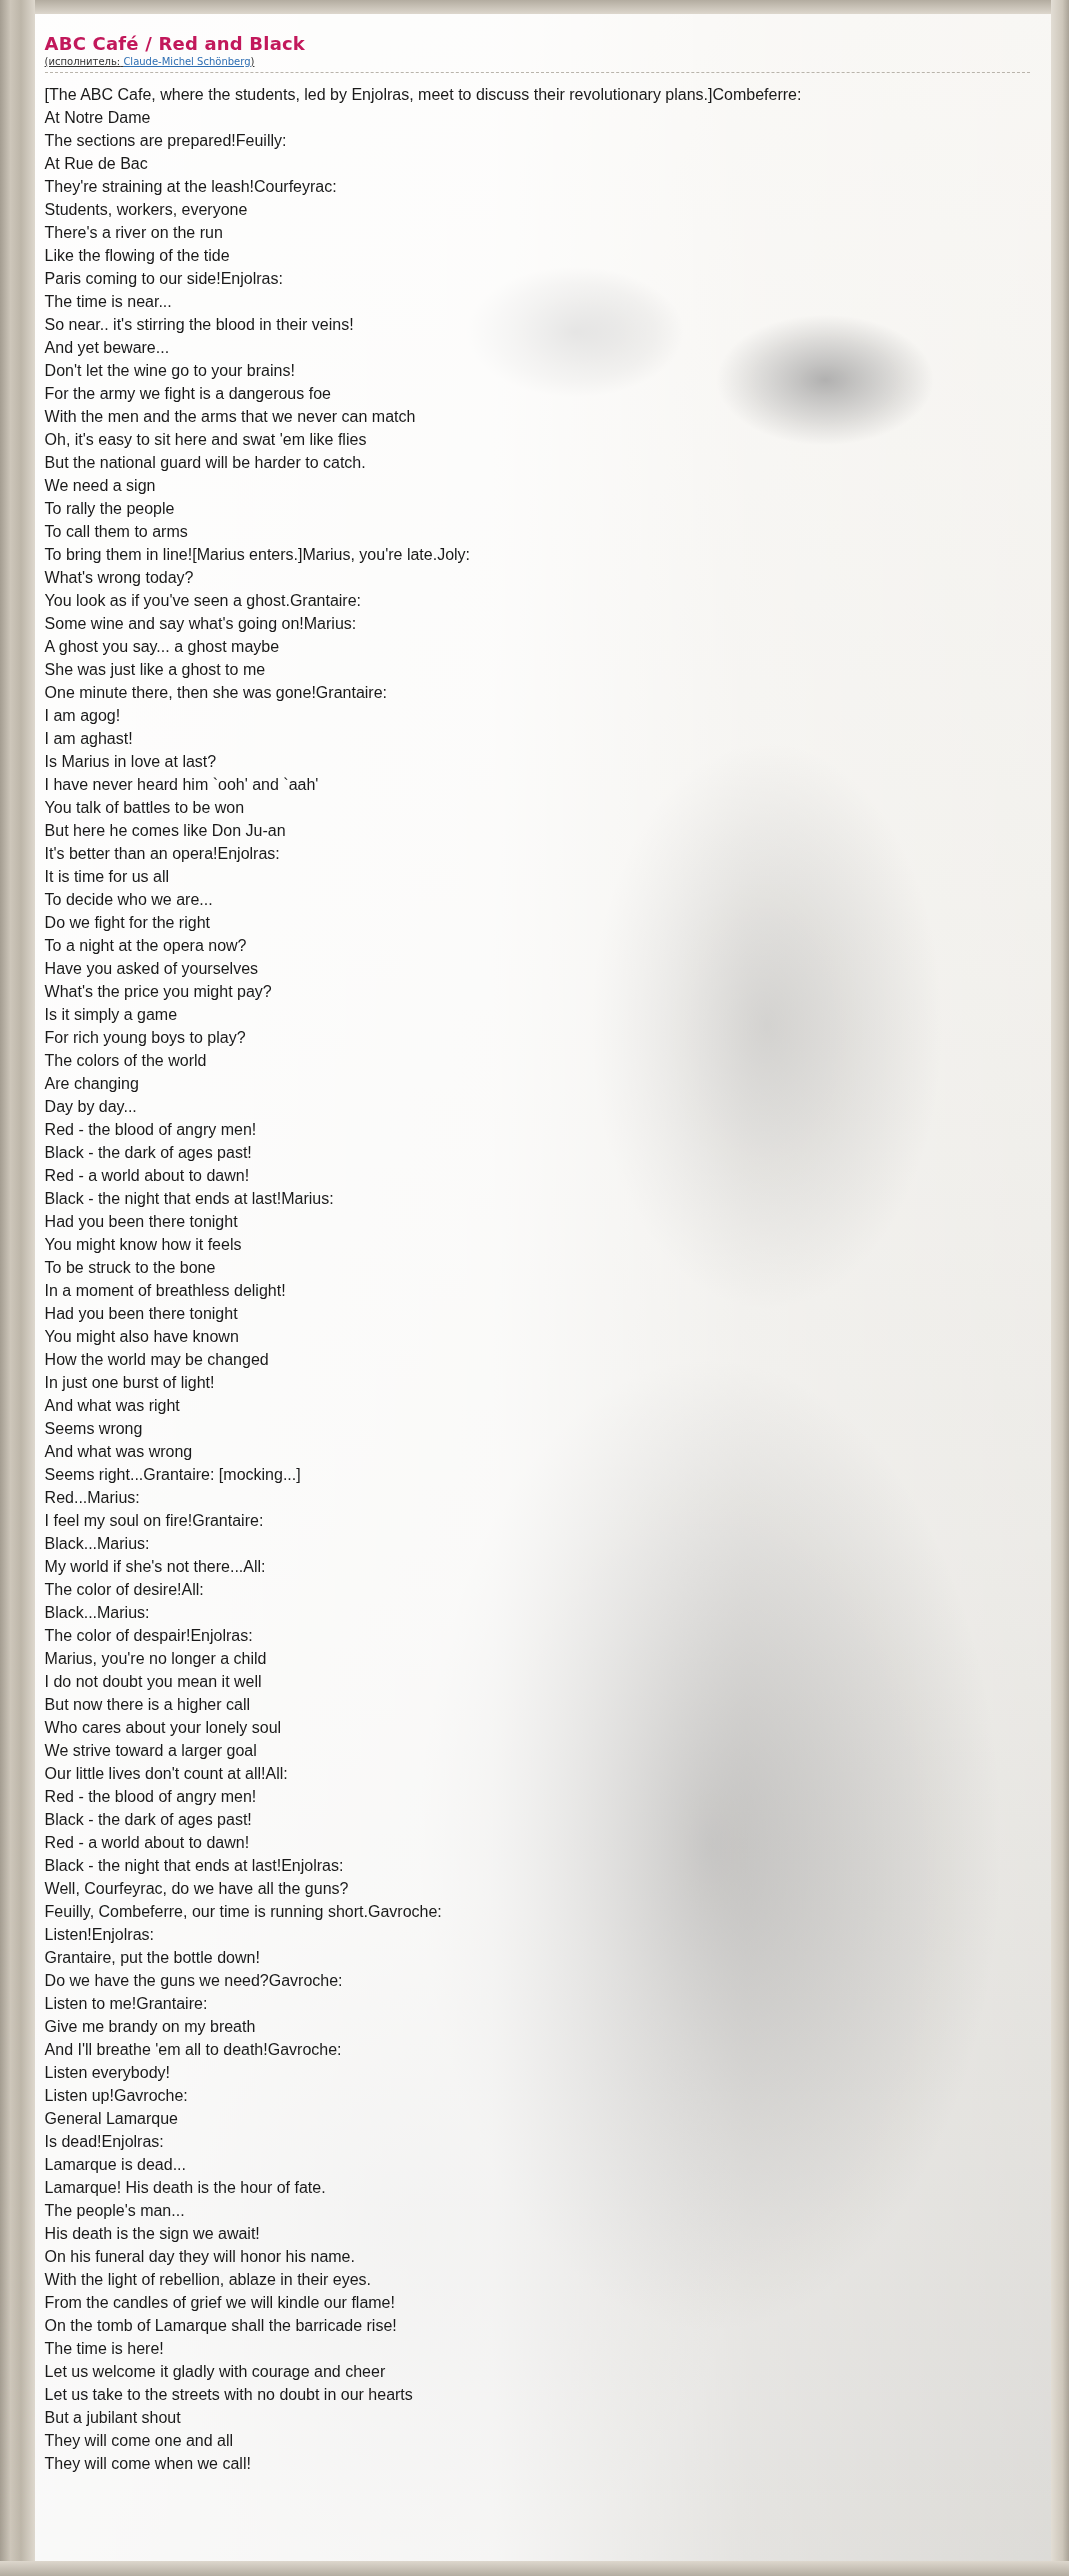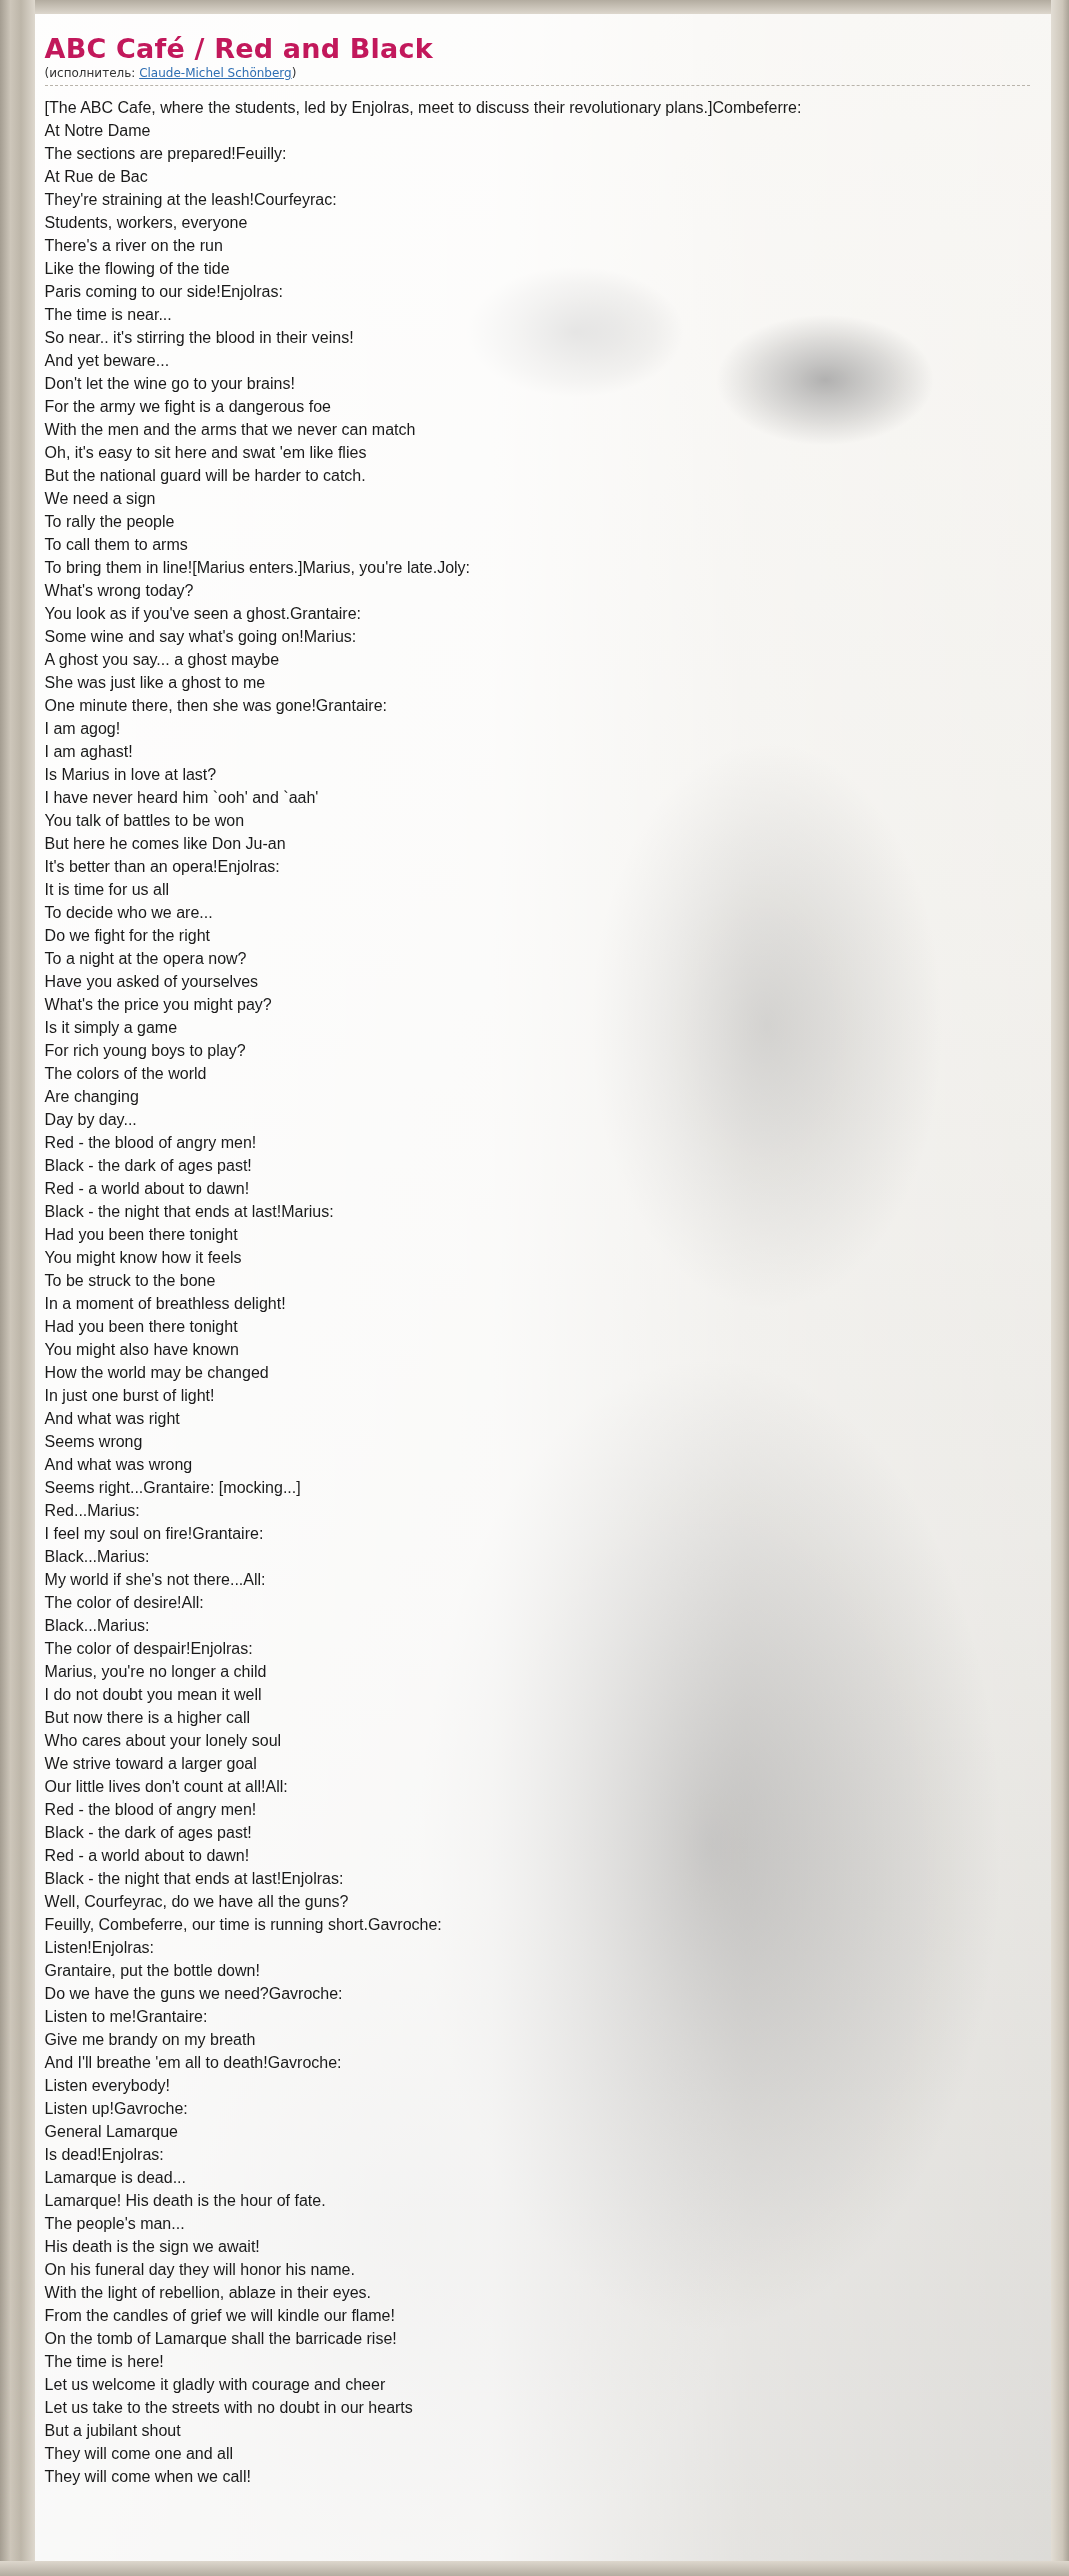--- a/index.html
+++ b/index.html
@@ -78,30 +78,31 @@
     background: linear-gradient(to right, rgba(255,255,255,0.88) 0%, rgba(255,255,255,0.80) 45%, rgba(255,255,255,0.42) 70%, rgba(255,255,255,0.25) 100%);
   }
 
   .inner {
     position: relative;
     padding: 15.4px 19px 0 7.7px;
   }
 
   .title {
     color: #c2185b;
-    font-size: 27px;
+    font-size: 18px;
     font-weight: bold;
     letter-spacing: 0.2px;
     margin: 3.9px 0 1.9px 1.9px;
     font-family: "DejaVu Sans", sans-serif;
   }
   .byline {
-    font-size: 12px;
+    font-size: 10px;
     color: #333;
     margin: 0 0 3.9px 1.9px;
+    text-decoration: underline;
   }
   .byline a {
     color: #2f6fb3;
     text-decoration: underline;
   }
   .rule {
     border: 0;
     border-top: 1px dashed #b9b4ab;
     margin: 5.8px 1.9px 9.6px 1.9px;
   }

